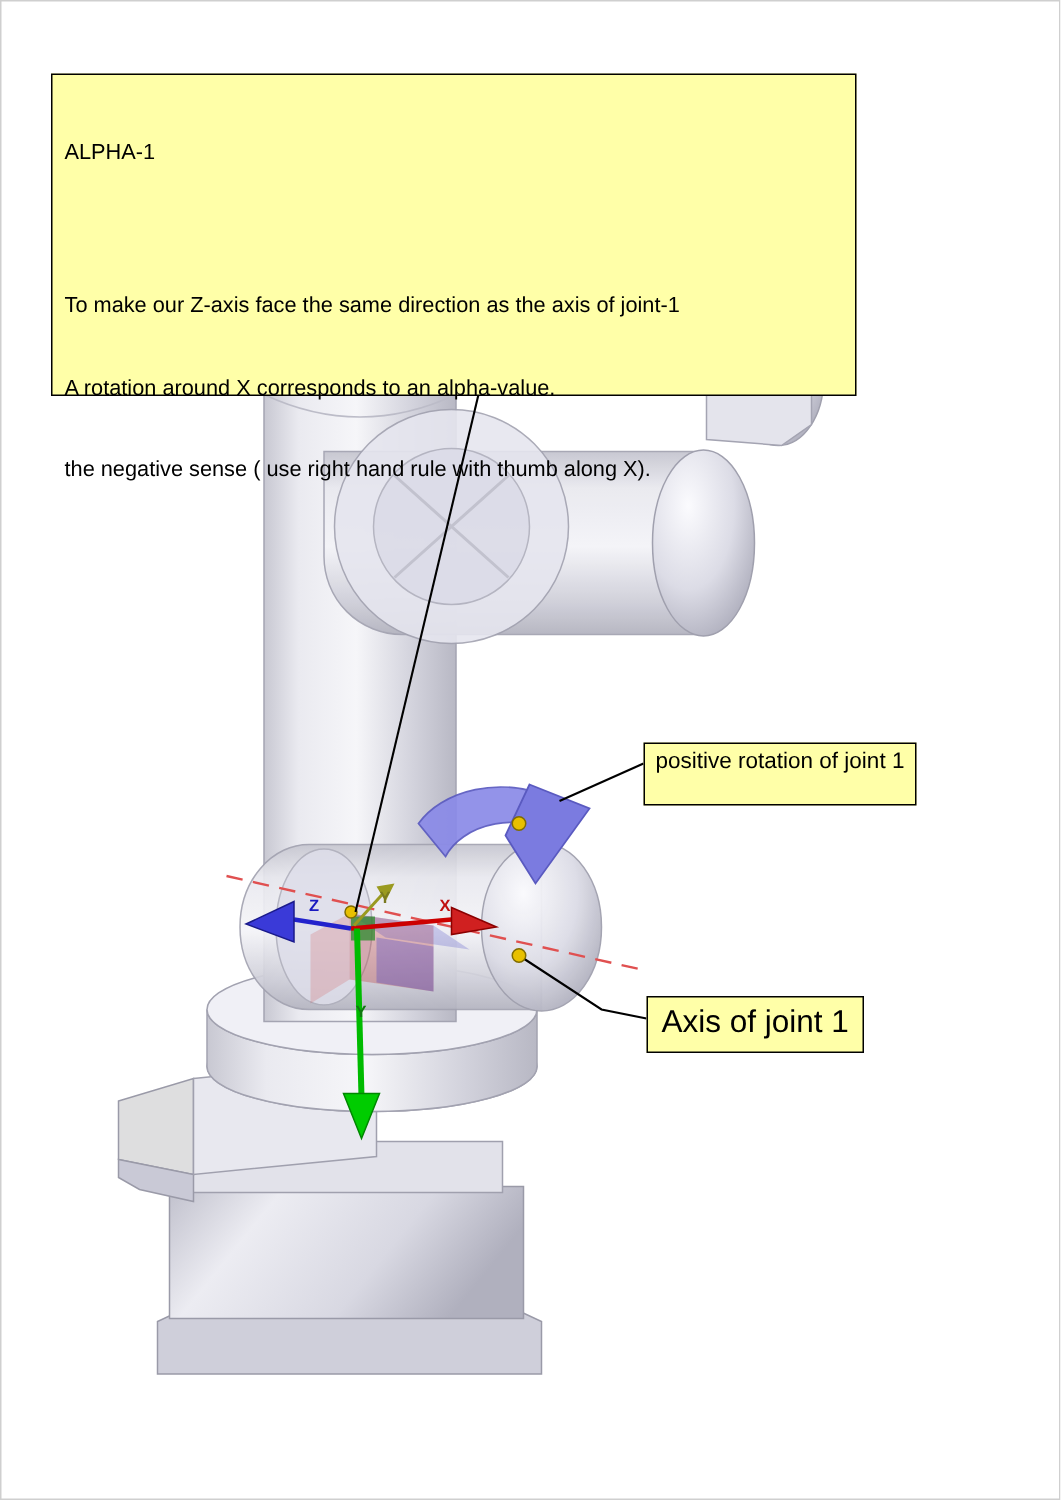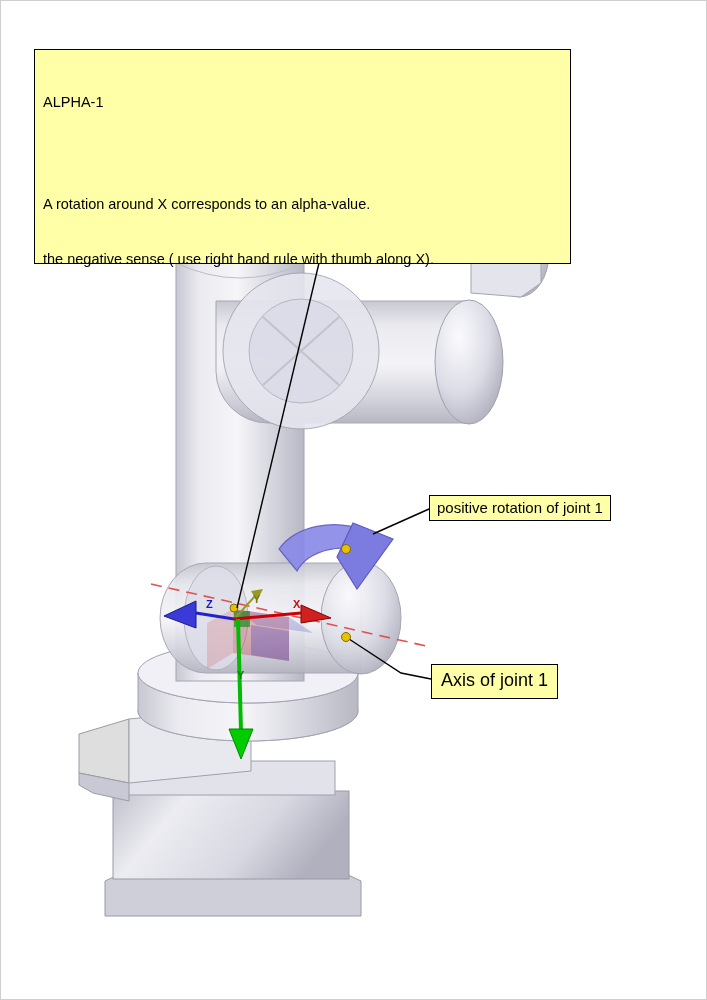--- a/index.html
+++ b/index.html
@@ -51,28 +51,28 @@
     position: absolute;
     background: #ffffa8;
     border: 1px solid #000000;
     box-sizing: border-box;
     color: #000;
     white-space: nowrap;
   }
   #label-positive-rotation {
     left: 428px;
     top: 494px;
-    padding: 3px 7px 4px 7px;
+    padding: 3px 7px 20px 7px;
     font-size: 15px;
   }
   #label-axis-joint1 {
     left: 430px;
     top: 663px;
     padding: 5px 9px 7px 9px;
-    font-size: 18px;
+    font-size: 21px;
   }
 
   
   .axis-letter {
     position: absolute;
     font-size: 11px;
     font-weight: bold;
     font-family: "Liberation Sans", sans-serif;
   }
   #axis-x-letter { left: 292px; top: 597px; color: #c01010; }
@@ -202,20 +202,21 @@
   </svg>
 
   <span class="axis-letter" id="axis-x-letter">X</span>
   <span class="axis-letter" id="axis-y-letter">Y</span>
   <span class="axis-letter" id="axis-z-letter">Z</span>
   <span class="axis-letter" id="axis-up-letter">Y</span>
 
   <div class="note-box" id="alpha-note">
     <span class="note-line">ALPHA-1</span>
     <span class="note-gap"></span>
+    <span class="note-line">To make our Z-axis face the same direction as the axis of joint-1</span>
     <span class="note-line">A rotation around X corresponds to an alpha-value.</span>
     <span class="note-line">the negative sense ( use right hand rule with thumb along X).</span>
     <span class="note-gap"></span>
   </div>
 
   <div class="label-box" id="label-positive-rotation">positive rotation of joint 1</div>
   <div class="label-box" id="label-axis-joint1">Axis of joint 1</div>
 
 </div>
 

